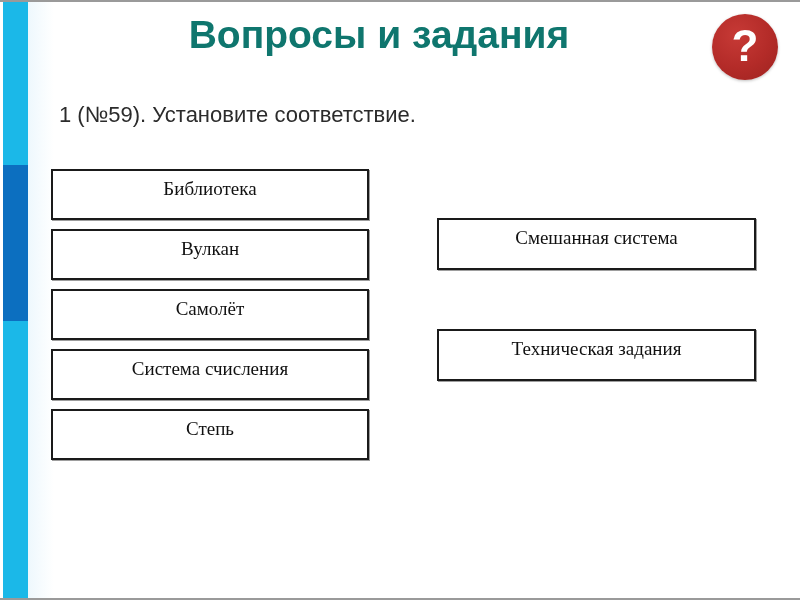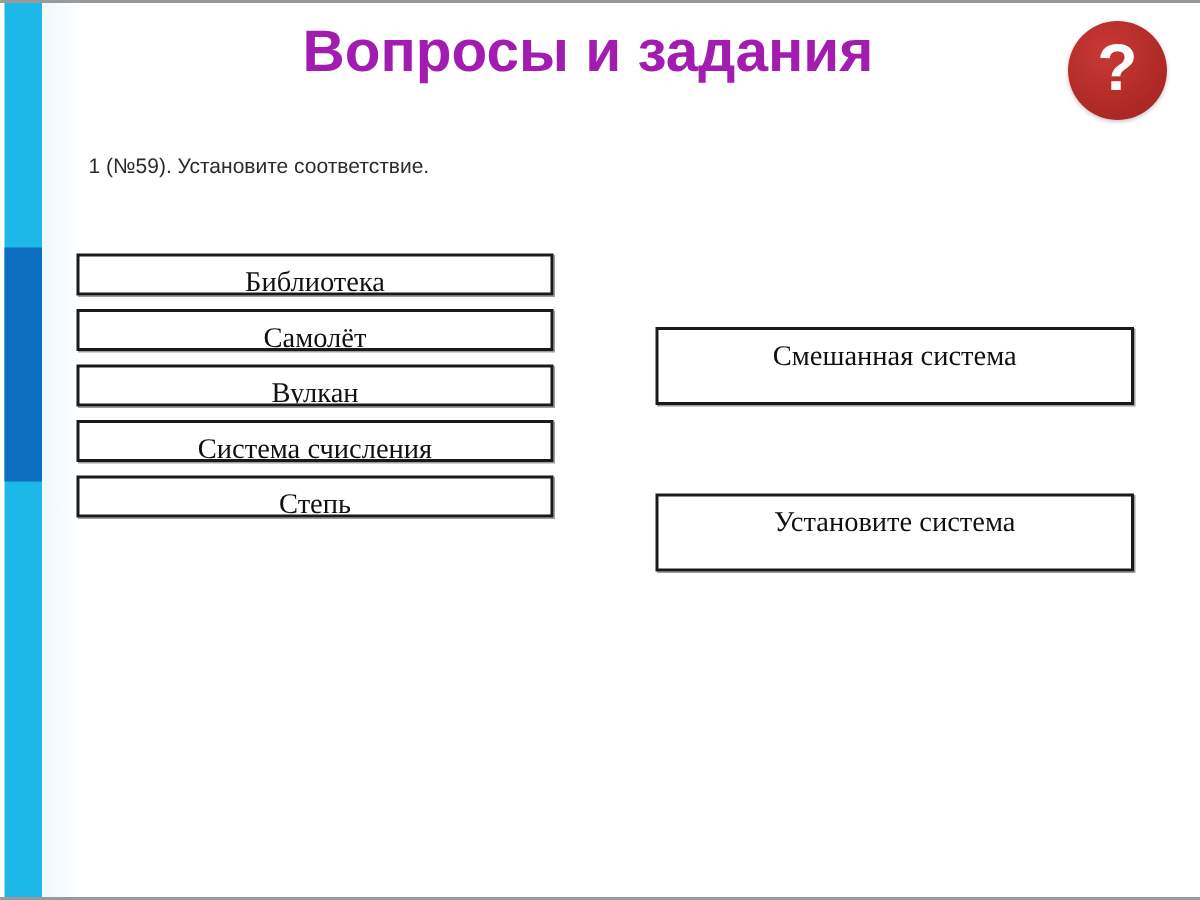--- a/index.html
+++ b/index.html
@@ -43,27 +43,27 @@
     left: 28px;
     top: 0;
     width: 26px;
     height: 600px;
     background: linear-gradient(to right, #eef8fd 0%, #ffffff 100%);
   }
 
   
   .slide-title {
     position: absolute;
-    left: 92px;
+    left: 79px;
     top: 12px;
     width: 600px;
     text-align: center;
     font-size: 39px;
     font-weight: bold;
-    color: #a21caf;
+    color: #0f766e;
     letter-spacing: 0px;
     line-height: 1.1;
     white-space: nowrap;
   }
 
   
   .question-badge {
     position: absolute;
     left: 712px;
     top: 12px;
@@ -83,21 +83,21 @@
     font-size: 44px;
     font-weight: bold;
     font-family: "Liberation Sans", sans-serif;
   }
 
   
   .prompt {
     position: absolute;
     left: 59px;
     top: 100px;
-    font-size: 14px;
+    font-size: 22px;
     color: #2b2b2b;
     white-space: nowrap;
   }
 
   
   .col-left {
     position: absolute;
     left: 51px;
     top: 167px;
     width: 318px;
@@ -105,21 +105,21 @@
   .col-right {
     position: absolute;
     left: 437px;
     top: 216px;
     width: 319px;
   }
   .match-box {
     box-sizing: border-box;
     border: 2px solid #1a1a1a;
     background: #ffffff;
-    height: 28px;
+    height: 51px;
     line-height: 36px;
     text-align: center;
     font-family: "Liberation Serif", serif;
     font-size: 19px;
     color: #111111;
     margin-bottom: 9px;
     box-shadow: 1px 1px 0 rgba(40,40,40,0.45);
     white-space: nowrap;
     overflow: hidden;
   }
@@ -145,24 +145,24 @@
   <div class="slide-title">Вопросы и задания</div>
 
   <div class="question-badge">
     <span class="qmark">?</span>
   </div>
 
   <div class="prompt">1 (№59). Установите соответствие.</div>
 
   <div class="col-left">
     <div class="match-box">Библиотека</div>
+    <div class="match-box">Вулкан</div>
     <div class="match-box">Самолёт</div>
-    <div class="match-box">Вулкан</div>
     <div class="match-box">Система счисления</div>
     <div class="match-box">Степь</div>
   </div>
 
   <div class="col-right">
     <div class="match-box">Смешанная система</div>
-    <div class="match-box">Установите система</div>
+    <div class="match-box">Техническая задания</div>
   </div>
 
 </div>
 
 </body></html>

